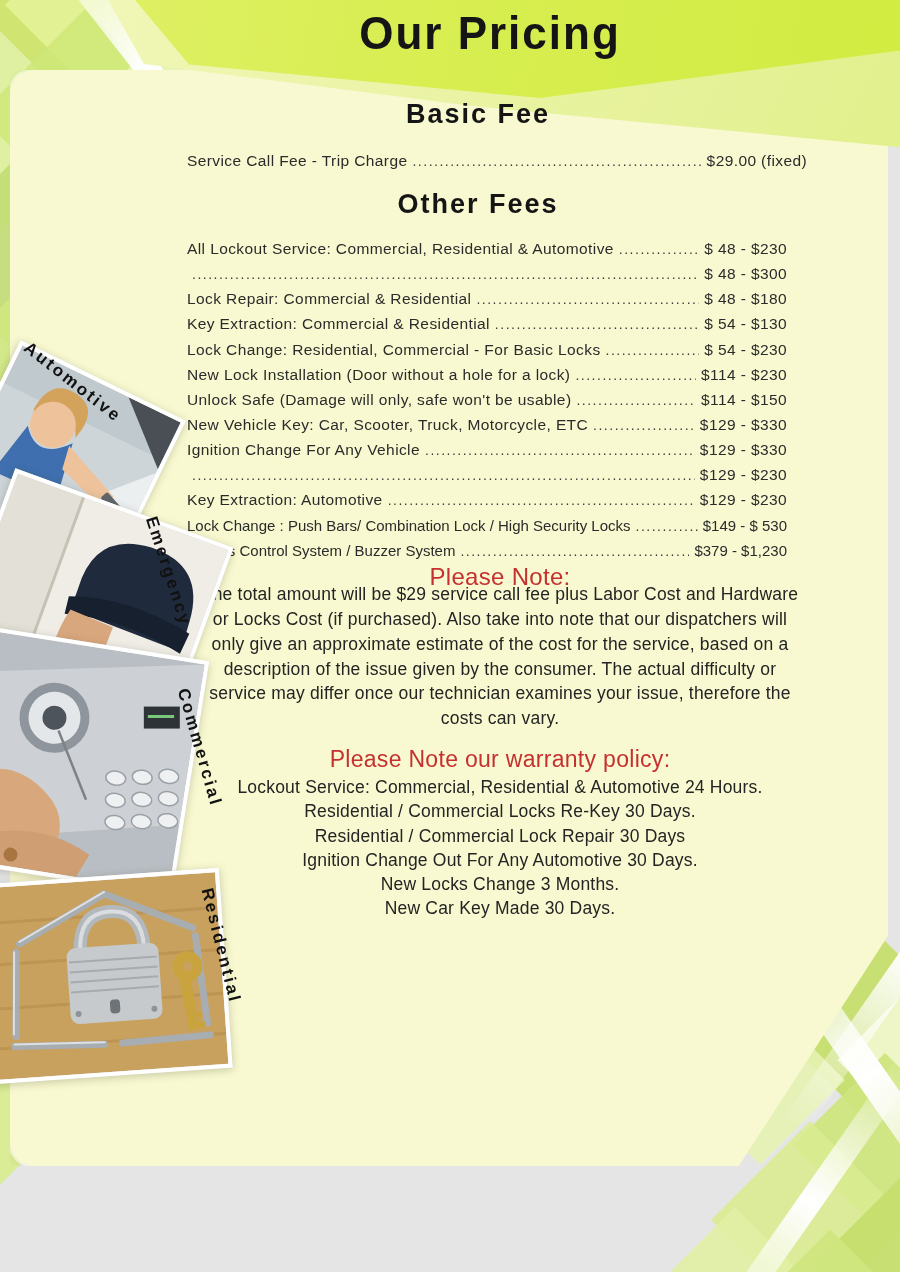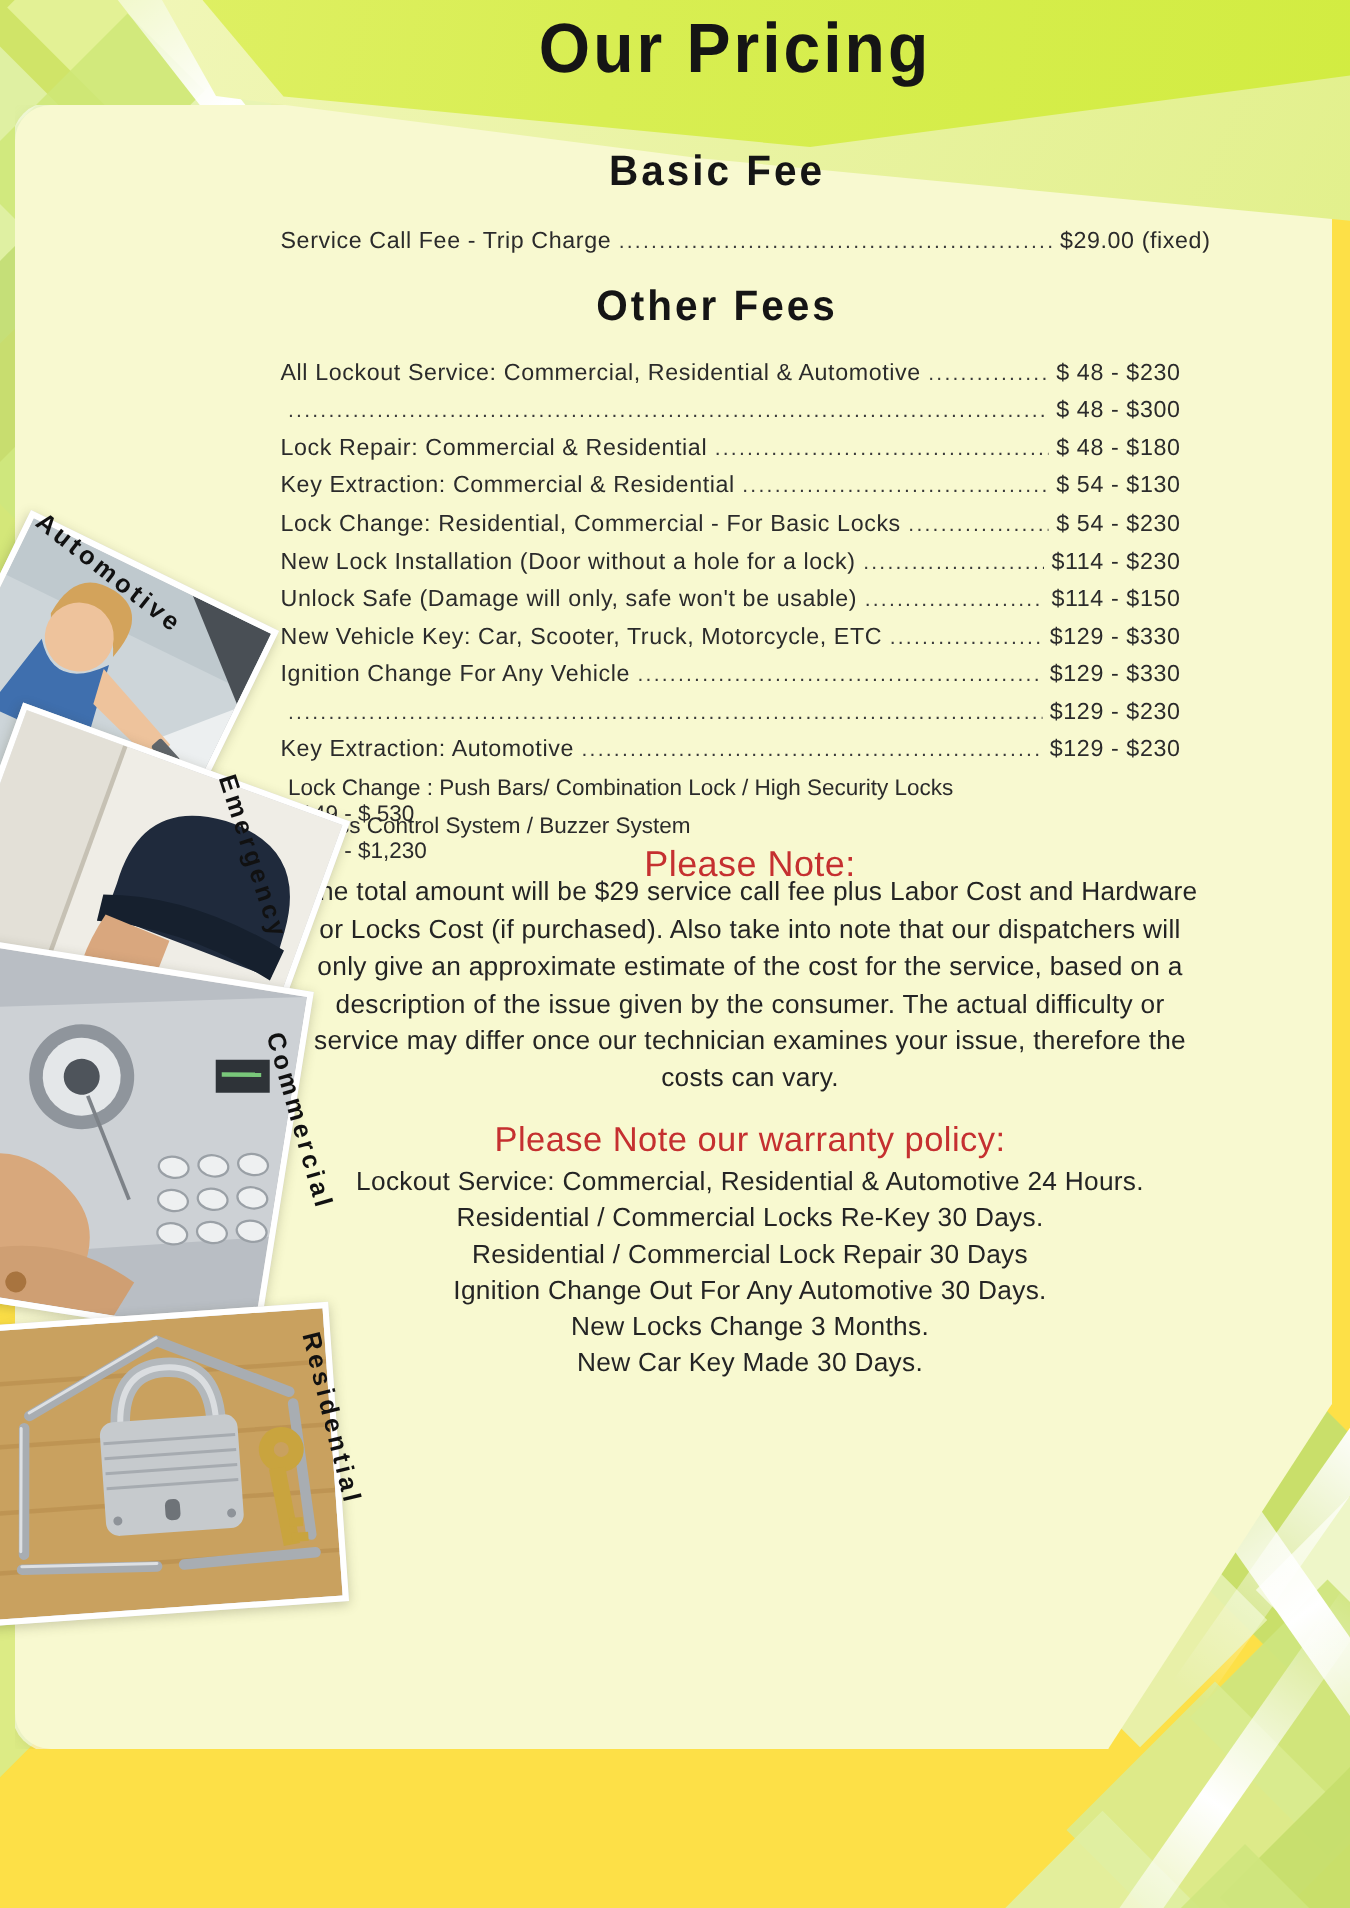--- a/index.html
+++ b/index.html
@@ -1,18 +1,18 @@
 <!DOCTYPE html>
 <html><head>
 <meta charset="utf-8">
 <style>
   html,body{margin:0;padding:0;background:#eef0c0;}
   #page{
     position:relative;width:900px;height:1272px;margin:0 auto;overflow:hidden;
-    background:#fde047;font-family:"Liberation Sans",sans-serif;color:#262626;
+    background:#e5e5e5;font-family:"Liberation Sans",sans-serif;color:#262626;
   }
   
   .diamond{position:absolute;transform:rotate(45deg);}
   .streak{position:absolute;background:linear-gradient(90deg,rgba(255,255,255,0),#ffffff,rgba(255,255,255,0));}
   
   #panel{
     position:absolute;left:10px;top:70px;width:878px;height:1096px;
     background:#f8f9d0;border-radius:24px;
     box-shadow:0 0 0 2px rgba(255,255,255,.55), 0 3px 10px rgba(160,170,90,.25);
     clip-path:polygon(0 0,100% 0,100% 79%,83% 100%,0 100%);
@@ -30,21 +30,21 @@
   .black-heading{position:absolute;left:178px;width:600px;text-align:center;
     font-size:27px;font-weight:bold;letter-spacing:2px;color:#151515;transform:scaleY(1.05);}
   .red-heading{position:absolute;left:200px;width:600px;text-align:center;
     font-size:24px;color:#c53030;letter-spacing:.3px;}
   
   #basic-fee-row{position:absolute;left:187px;top:152px;width:620px;}
   #other-fees-list{position:absolute;left:187px;top:240px;width:600px;}
   .fee-row{display:flex;align-items:baseline;height:25.15px;font-size:15.5px;letter-spacing:.4px;color:#2b2b2b;}
   .fee-row .leader{flex:1;overflow:hidden;white-space:nowrap;margin:0 5px;font-size:14px;letter-spacing:1.5px;color:#3a3a3a;}
   .fee-row .price{white-space:nowrap;text-align:left;}
-  .fee-row.condensed{font-size:15px;letter-spacing:0;font-stretch:condensed;flex-direction:column;}
+  .fee-row.condensed{font-size:15px;letter-spacing:0;font-stretch:condensed;}
   
   #note-body{position:absolute;left:194px;top:582px;width:612px;text-align:center;
     font-size:17.5px;line-height:1.42;color:#242424;letter-spacing:.2px;}
   #warranty-list{position:absolute;left:150px;top:775px;width:700px;text-align:center;
     font-size:17.5px;line-height:24.3px;color:#242424;letter-spacing:.2px;list-style:none;margin:0;padding:0;}
   
   .photo{position:absolute;border:4px solid #fff;box-shadow:0 2px 8px rgba(60,60,30,.25);overflow:hidden;background:#ddd;}
   .photo svg{display:block;width:100%;height:100%;}
   #photo-automotive{left:-25px;top:372px;width:176px;height:158px;transform:rotate(26deg);}
   #photo-emergency{left:-48px;top:498px;width:224px;height:322px;transform:rotate(20deg);}

